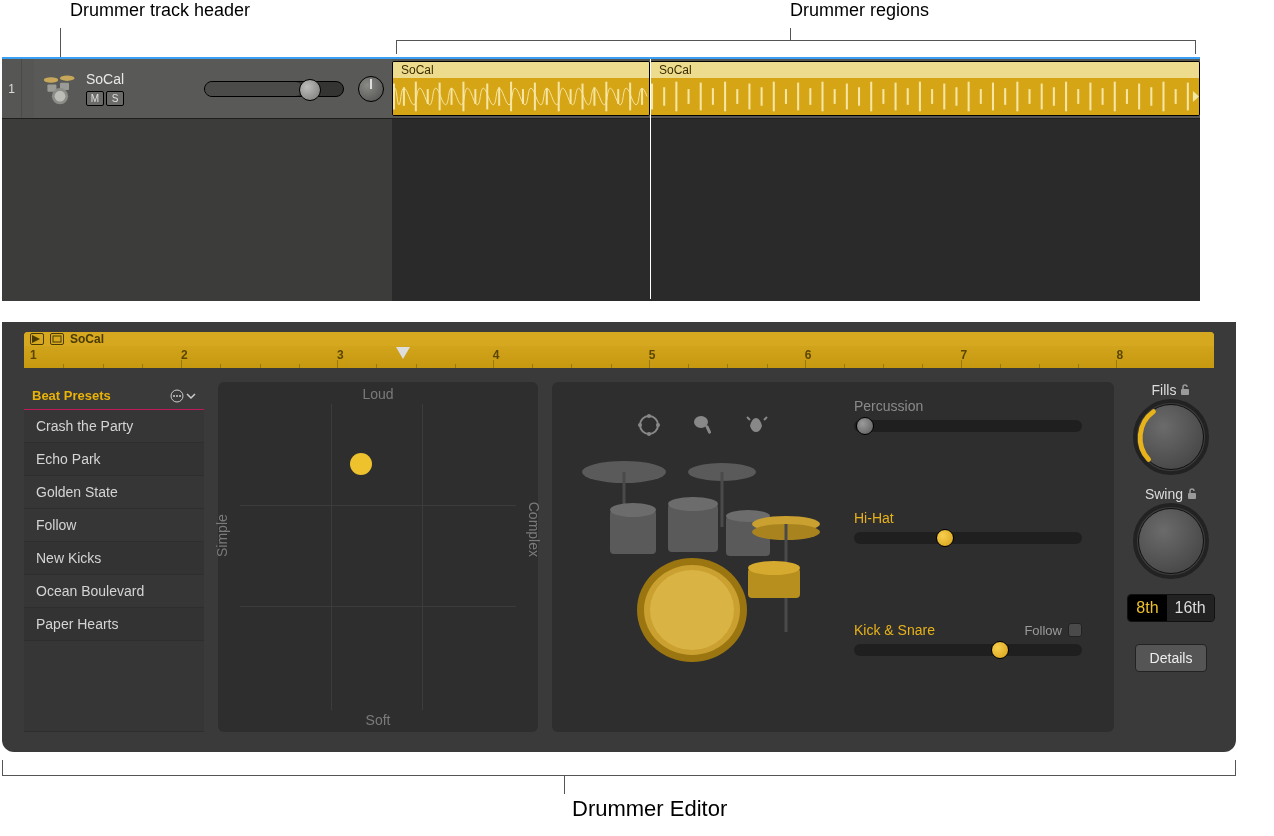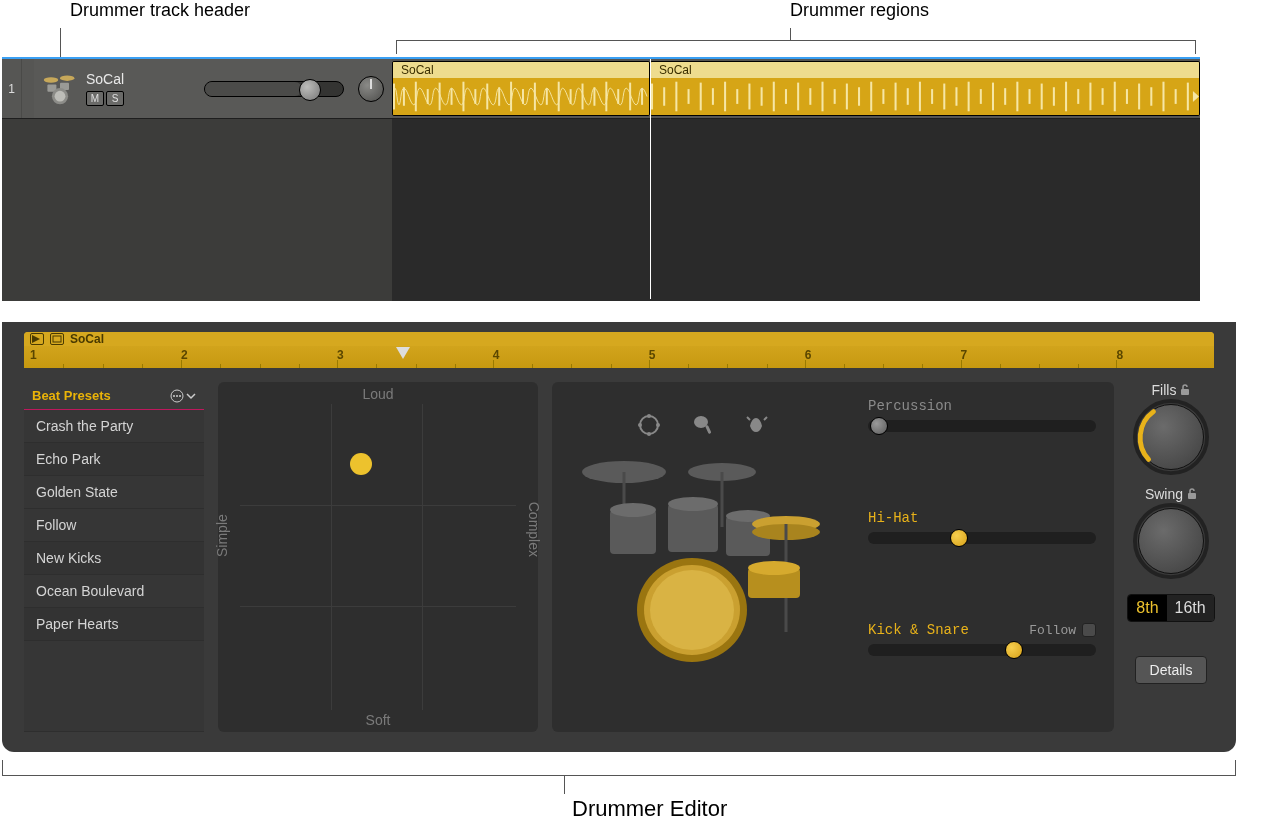--- a/index.html
+++ b/index.html
@@ -126,21 +126,21 @@
   .xy-puck { position:absolute; width:22px; height:22px; border-radius:50%; background:#edc22d; }
 
   
   .kit-col { flex:1; background:#2e2e2e; border-radius:6px; position:relative; padding:10px 18px; }
   .kit-visual { position:absolute; left:20px; top:50px; width:250px; height:240px; }
   .kit-svg { width:100%; height:100%; }
 
   .perc-icons-row { position:absolute; top:30px; left:84px; display:flex; gap:28px; color:#888; }
   .perc-icon { width:26px; height:26px; display:flex; align-items:center; justify-content:center; }
 
-  .slider-stack { position:absolute; right:18px; top:16px; width:228px; display:flex; flex-direction:column; gap:46px;font-family:Liberation Mono, monospace; }
+  .slider-stack { position:absolute; right:32px; top:16px; width:228px; display:flex; flex-direction:column; gap:46px; }
   .slider-group { display:flex; flex-direction:column; gap:6px; }
   .slider-label-row { display:flex; align-items:center; justify-content:space-between; }
   .slider-label { font-size:14px; }
   .slider-label.dim { color:#8a8a8a; }
   .slider-label.lit { color:#e8b21a; }
   .follow { color:#9a9a9a; font-size:13px; display:flex; align-items:center; gap:6px; }
   .follow-box { width:14px; height:14px; background:#4a4a4a; border-radius:3px; border:1px solid #222; }
   .hslider { position:relative; height:12px; background:#1f1f1f; border-radius:6px; }
   .hslider .thumb {
     position:absolute; top:-3px; width:18px; height:18px; border-radius:50%;
@@ -157,21 +157,21 @@
     background:radial-gradient(circle at 38% 34%, #6b6b6b, #3e3e3e);
     border:1px solid #111; position:relative; margin-bottom:10px;
   }
   .big-knob .arc {
     position:absolute; inset:-6px; border-radius:50%;
   }
   .seg-toggle { display:flex; margin-top:4px; border-radius:4px; overflow:hidden; border:1px solid #111; }
   .seg { padding:4px 8px; font-size:16px; background:#222; color:#ddd; }
   .seg.sel { background:#000; color:#edc22d; }
   .details-btn {
-    margin-top:28px; padding:5px 14px; background:#555; color:#eee; border-radius:4px;
+    margin-top:16px; padding:5px 14px; background:#555; color:#eee; border-radius:4px;
     font-size:14px; border:1px solid #222;
   }
 
   svg { display:block; }
 </style>
 </head>
 <body>
 
 <div class="callout-top" style="left:70px; top:0;">Drummer track header</div>
 <div class="callout-line" style="left:60px; top:28px; width:1px; height:36px;"></div>

